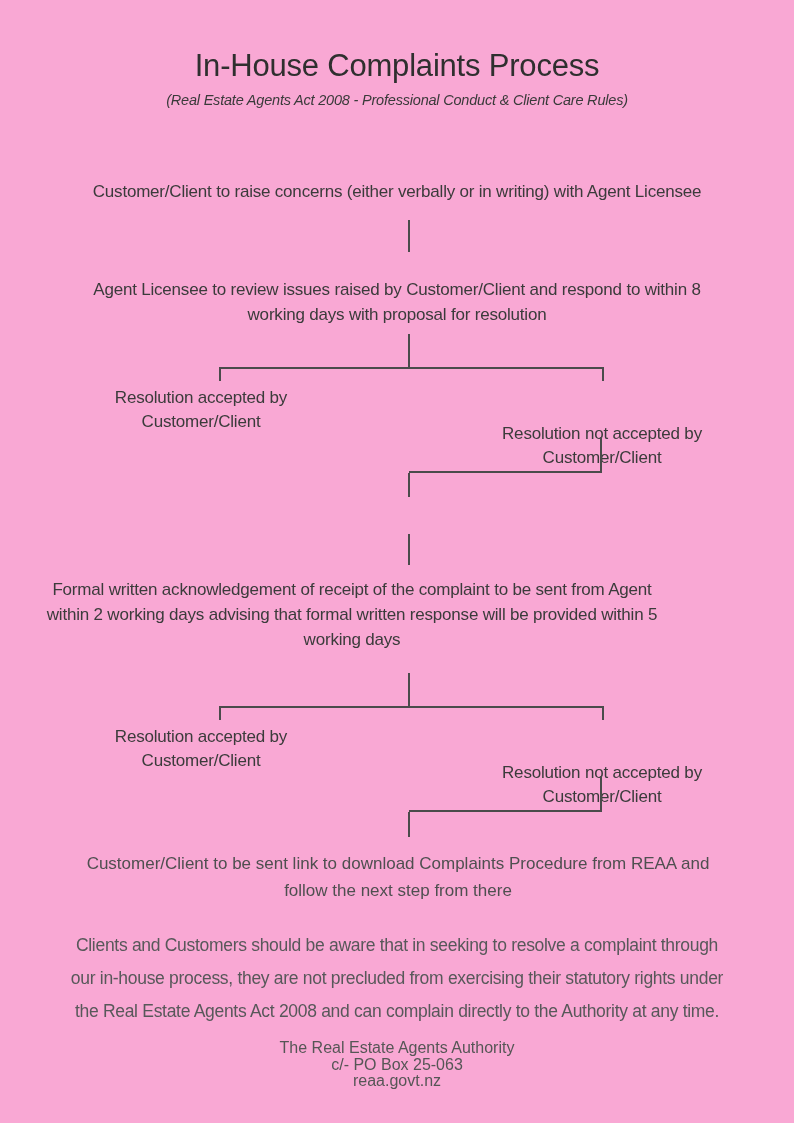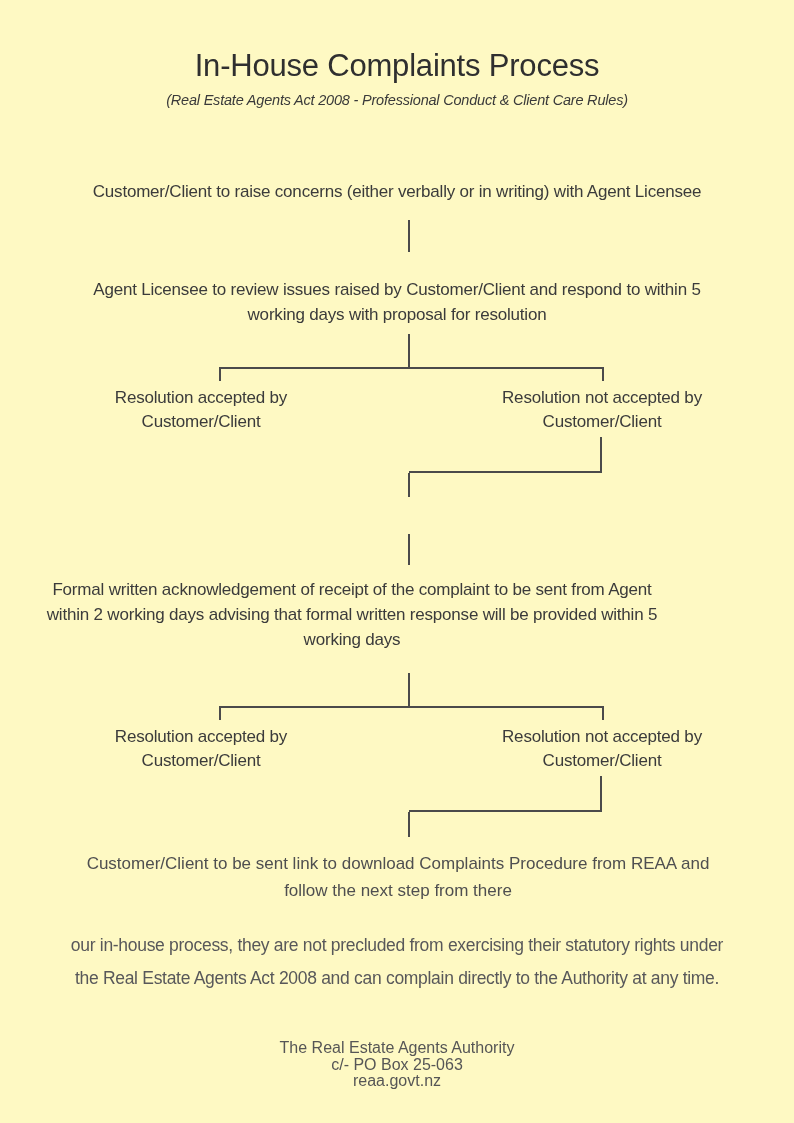--- a/index.html
+++ b/index.html
@@ -1,19 +1,19 @@
 <!DOCTYPE html>
 <html><head>
 <meta charset="utf-8">
 <style>
   html,body{margin:0;padding:0;background:#ffffff;}
   .page{
     position:relative;
     width:794px;height:1123px;
-    background:#fef9c3;
+    background:#f9a8d4;
     overflow:hidden;
     font-family:"Liberation Sans", sans-serif;
     color:#3b3b3b;
   }
   .center-text{position:absolute;left:0;width:794px;text-align:center;}
 
   .title{
     top:48px;
     font-size:31px;
     letter-spacing:-0.2px;
@@ -62,21 +62,21 @@
   }
   .branch-label{
     position:absolute;
     text-align:center;
     font-size:17px;
     line-height:24px;
     letter-spacing:-0.2px;
     color:#3b3b3b;
   }
   .branch-left{left:91px;width:220px;}
-  .branch-right{left:477px;width:250px;}
+  .branch-right{left:477px;width:250px;margin-top:36px;}
 
   .final-step{
     top:850px;
     font-size:17px;
     line-height:27px;
     letter-spacing:0;
     color:#4f4f50;
   }
   .disclaimer{
     top:929px;
@@ -100,21 +100,21 @@
   <div class="center-text title">In-House Complaints Process</div>
   <div class="center-text subtitle">(Real Estate Agents Act 2008 - Professional Conduct &amp; Client Care Rules)</div>
 
   <div class="step step-wide" style="top:179px">
     <div>Customer/Client to raise concerns (either verbally or in writing) with Agent Licensee</div>
   </div>
 
   <div class="vline" style="left:408px;top:220px;height:32px"></div>
 
   <div class="step step-wide" style="top:277px">
-    <div>Agent Licensee to review issues raised by Customer/Client and respond to within 5</div>
+    <div>Agent Licensee to review issues raised by Customer/Client and respond to within 8</div>
     <div>working days with proposal for resolution</div>
   </div>
 
   <div class="vline" style="left:408px;top:334px;height:34px"></div>
   <div class="bracket" style="top:367px"></div>
 
   <div class="branch-label branch-left" style="top:386px">
     <div>Resolution accepted by</div>
     <div>Customer/Client</div>
   </div>
@@ -149,20 +149,21 @@
 
   <div class="stepconn" style="top:776px"></div>
   <div class="vline" style="left:408px;top:812px;height:25px"></div>
 
   <div class="center-text step final-step" style="left:1px">
     <div>Customer/Client to be sent link to download Complaints Procedure from REAA and</div>
     <div>follow the next step from there</div>
   </div>
 
   <div class="center-text disclaimer">
+    <div>Clients and Customers should be aware that in seeking to resolve a complaint through</div>
     <div>our in-house process, they are not precluded from exercising their statutory rights under</div>
     <div>the Real Estate Agents Act 2008 and can complain directly to the Authority at any time.</div>
   </div>
 
   <div class="center-text footer">
     <div>The Real Estate Agents Authority</div>
     <div>c/- PO Box 25-063</div>
     <div>reaa.govt.nz</div>
   </div>
 

